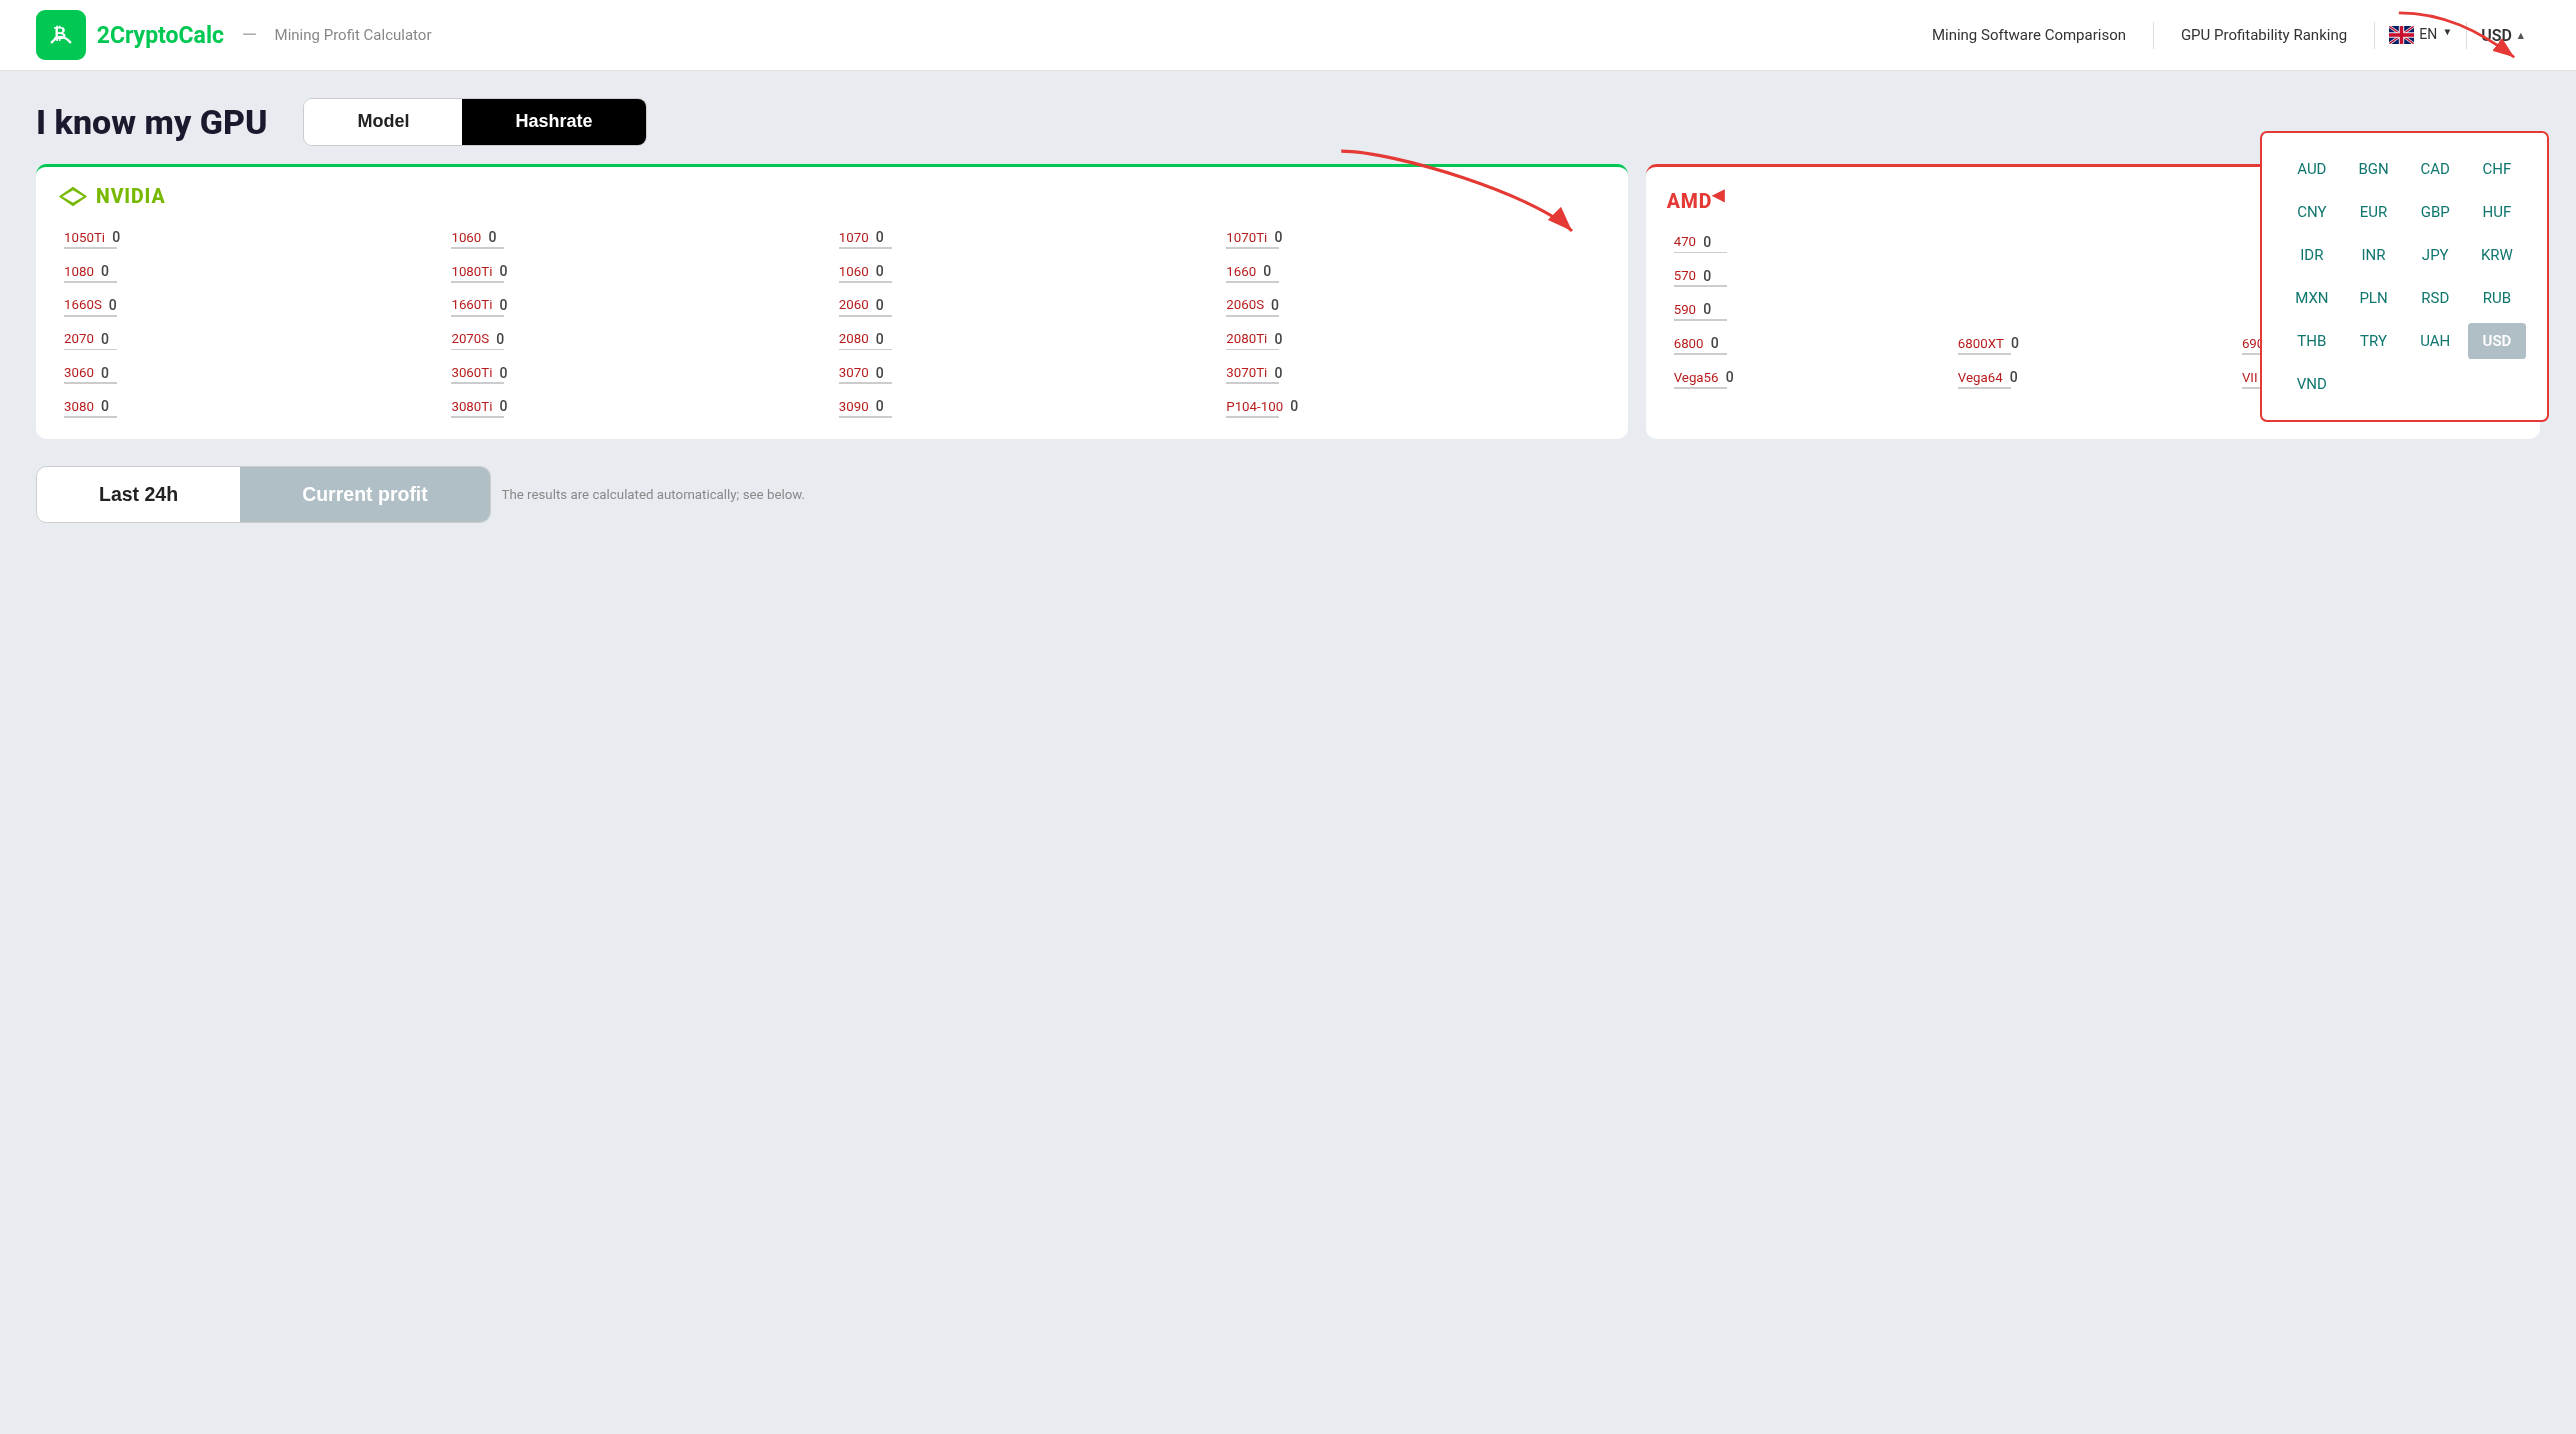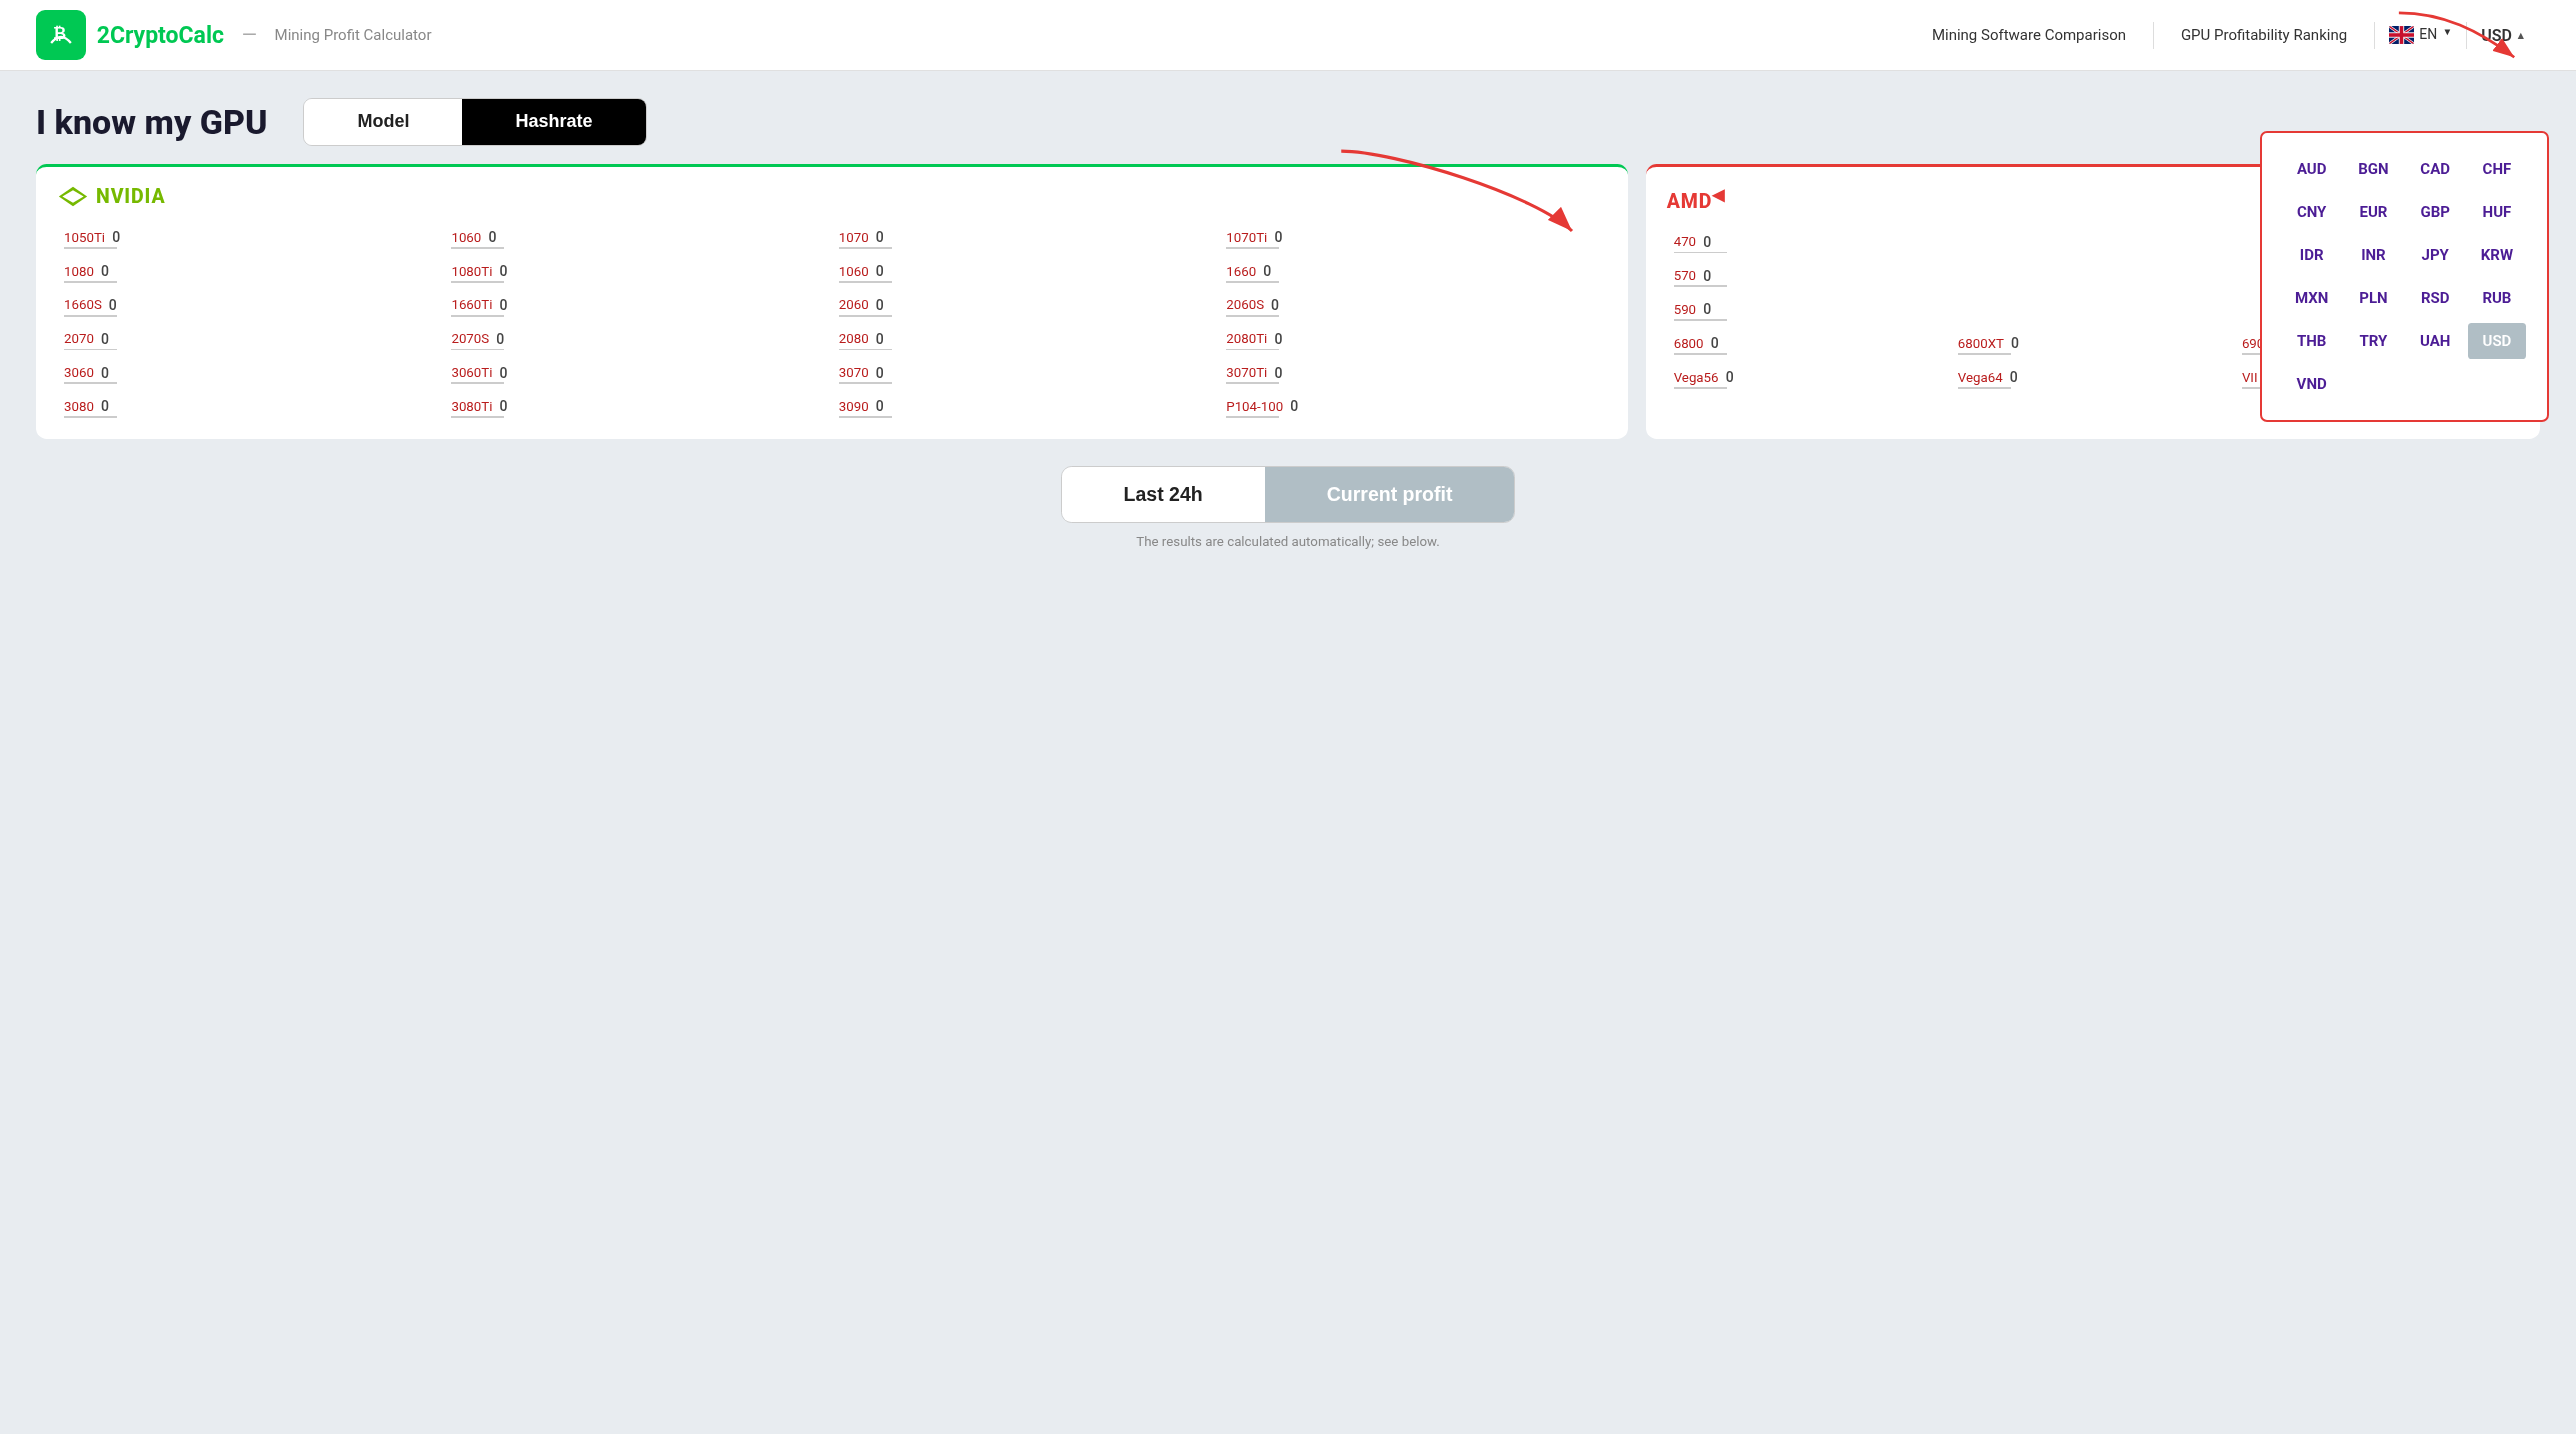--- a/index.html
+++ b/index.html
@@ -214,21 +214,21 @@
       margin-top: 1.8px;
     }
 
     .amd-grid {
       grid-template-columns: repeat(3, 1fr);
     }
 
     
     .bottom-section {
       display: flex;
-      flex-direction: column;
+      flex-direction: row;
       align-items: center;
       margin-top: 27px;
       gap: 10.7px;
     }
     .bottom-tab-group {
       display: flex;
       border-radius: 10.7px;
       overflow: hidden;
       border: 1.8px solid #ccc;
     }
@@ -266,25 +266,25 @@
       min-width: 284px;
     }
     .currency-grid {
       display: grid;
       grid-template-columns: repeat(4, 1fr);
       gap: 7px 3.6px;
     }
     .currency-item {
       padding: 9px 12.4px;
       font-size: 15px;
-      color: #4c1d95;
+      color: #0f766e;
       text-align: center;
       cursor: pointer;
       border-radius: 3.6px;
-      font-weight: 700;
+      font-weight: 400;
     }
     .currency-item.selected {
       background: #b0bec5;
       color: #fff;
       font-weight: 600;
     }
   </style>
 </head>
 <body>
 

